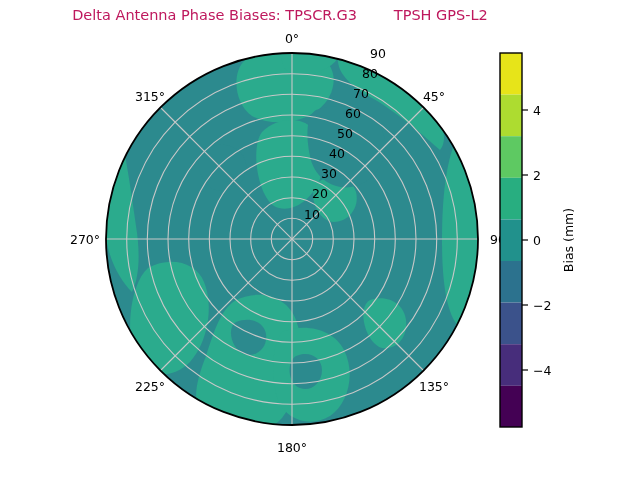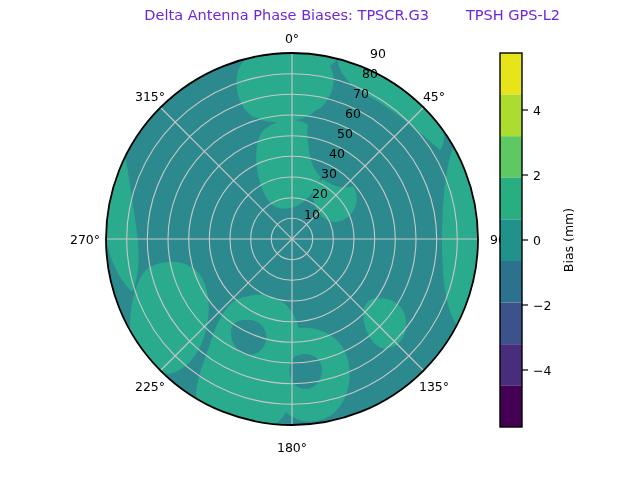--- a/index.html
+++ b/index.html
@@ -19,23 +19,23 @@
     position: absolute;
     left: 0; top: 0;
     width: 640px;
     height: 480px;
   }
   .fig-title {
     position: absolute;
     left: 0;
     top: 7px;
     width: 560px;
-    text-align: right;
+    text-align: center;
     font-size: 14.5px;
-    color: #6d28d9;
+    color: #be185d;
     white-space: pre;
     letter-spacing: 0px;
   }
   svg.polar {
     position: absolute;
     left: 0;
     top: 0;
     width: 640px;
     height: 480px;
   }

